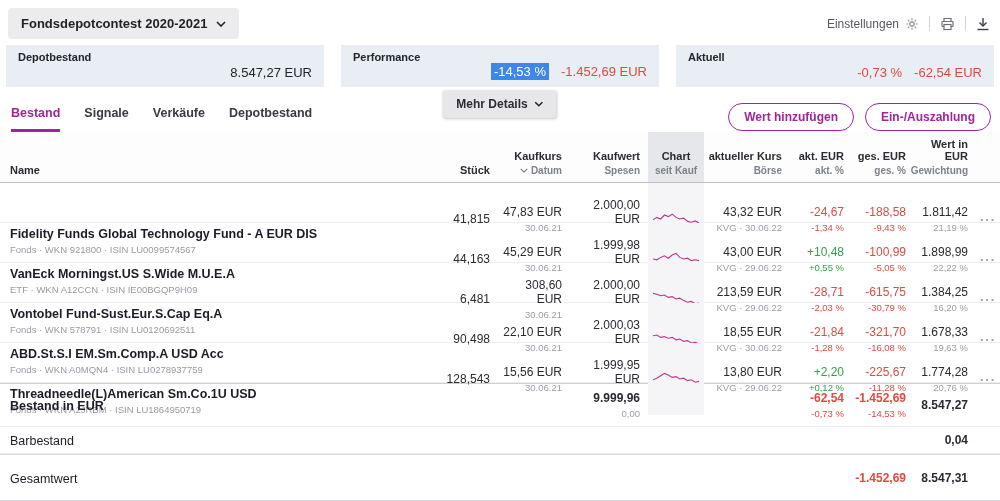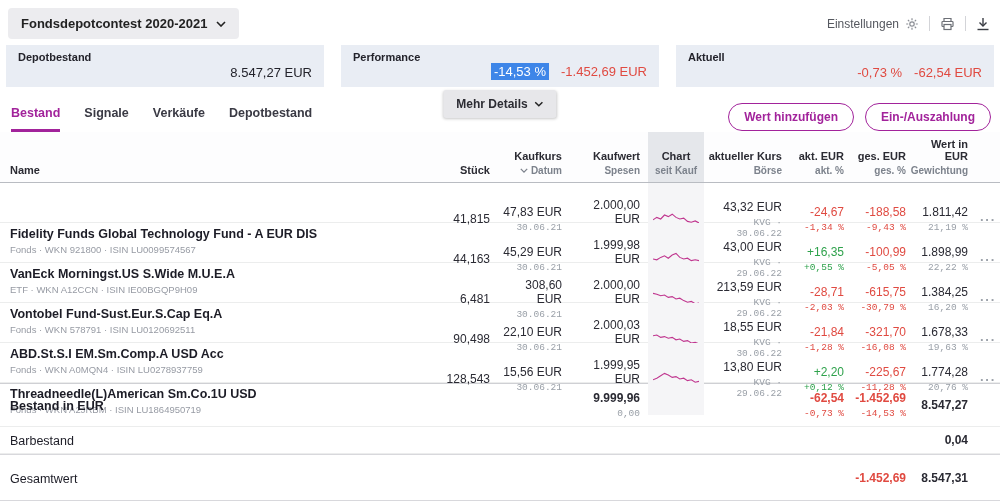--- a/index.html
+++ b/index.html
@@ -58,21 +58,21 @@
     border-bottom:1px solid #eceded; }
   .cell { text-align:right; padding-right:8px; }
   .cell.name-cell { text-align:left; padding:0 6px 0 10px; }
   .cell.chart-cell { padding:0; text-align:center; background:#f5f5f7; height:100%;
     display:flex; align-items:center; justify-content:center; }
   .cell.menu-cell { text-align:center; padding:0; }
   .fund-name { font-size:12.5px; font-weight:bold; color:#1c1c26; text-decoration:none; display:block;
     white-space:nowrap; overflow:hidden;margin-top:44px; }
   .fund-meta { font-size:9.5px; color:#979ba4; margin-top:3px; white-space:nowrap; }
   .v1 { font-size:12px; color:#2a2a33; }
-  .v2 { font-size:9.5px; color:#9aa0a8; margin-top:3px; min-height:11px;font-family:Liberation Mono, monospace; }
+  .v2 { font-size:9.5px; color:#9aa0a8; margin-top:3px; min-height:11px; }
   .neg { color:#e04a41 !important; }
   .pos { color:#2fa24c !important; }
   .dots { color:#9aa0a8; font-weight:bold; letter-spacing:1px; font-size:13px; cursor:pointer; }
   .spark { stroke:#c0368f; fill:none; stroke-width:1.1; }
 
   .trow.total { height:44px; border-top:1px solid #cfd0d4; }
   .trow.total .v1, .trow.total .tlabel { font-weight:bold; }
   .tlabel { font-size:12.5px; color:#1c1c26; }
   .trow.slim { height:27px; }
   .trow.slim .v1 { font-weight:bold; }
@@ -285,21 +285,21 @@
       <div class="cell chart-cell">
         <svg width="46" height="20" viewBox="0 0 46 20" preserveAspectRatio="none">
             <polyline class="spark" points="0.0,10.0 3.8,10.8 7.7,8.4 11.5,6.8 15.3,9.2 19.2,6.0 23.0,4.4 26.8,8.4 30.7,10.0 34.5,9.2 38.3,11.6 42.2,10.8 46.0,11.6"></polyline>
           </svg>
       </div>
       <div class="cell">
           <div class="v1">43,00 EUR</div>
           <div class="v2">KVG · 29.06.22</div>
         </div>
       <div class="cell">
-          <div class="v1 pos">+16,35</div>
+          <div class="v1 pos">+10,48</div>
           <div class="v2 pos">+0,55 %</div>
         </div>
       <div class="cell">
           <div class="v1 neg">-100,99</div>
           <div class="v2 neg">-5,05 %</div>
         </div>
       <div class="cell">
           <div class="v1">1.898,99</div>
           <div class="v2">22,22 %</div>
         </div>

